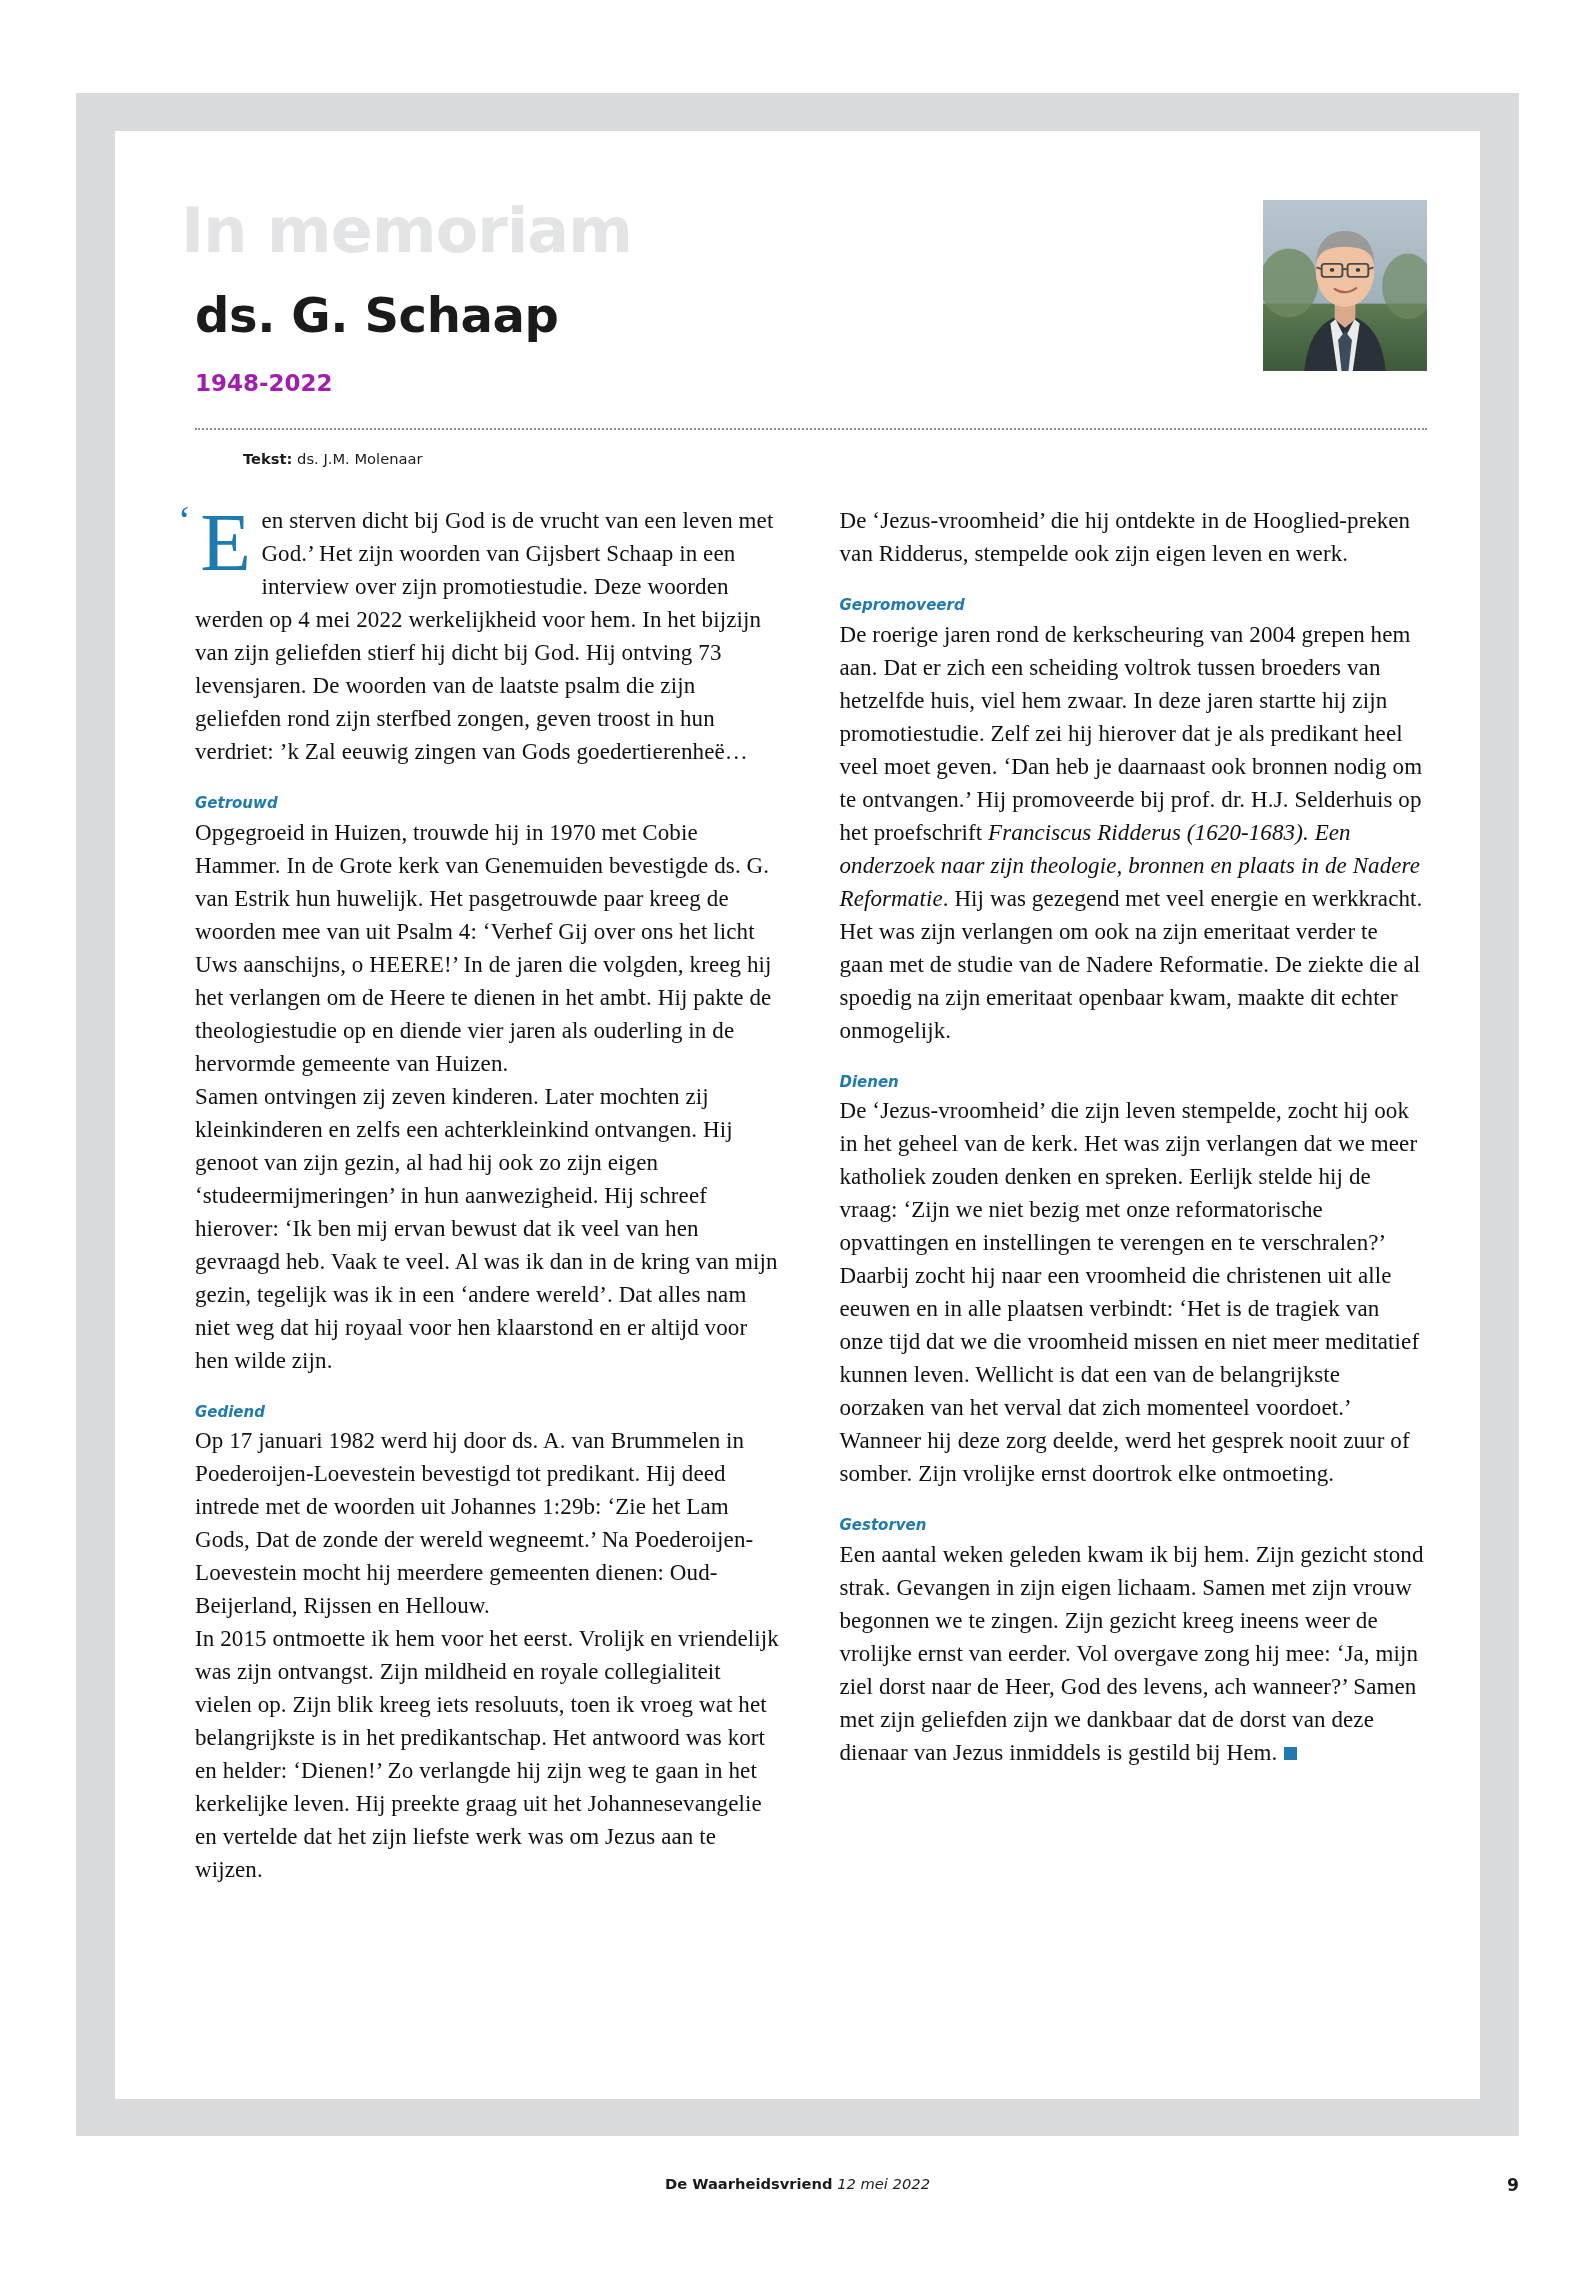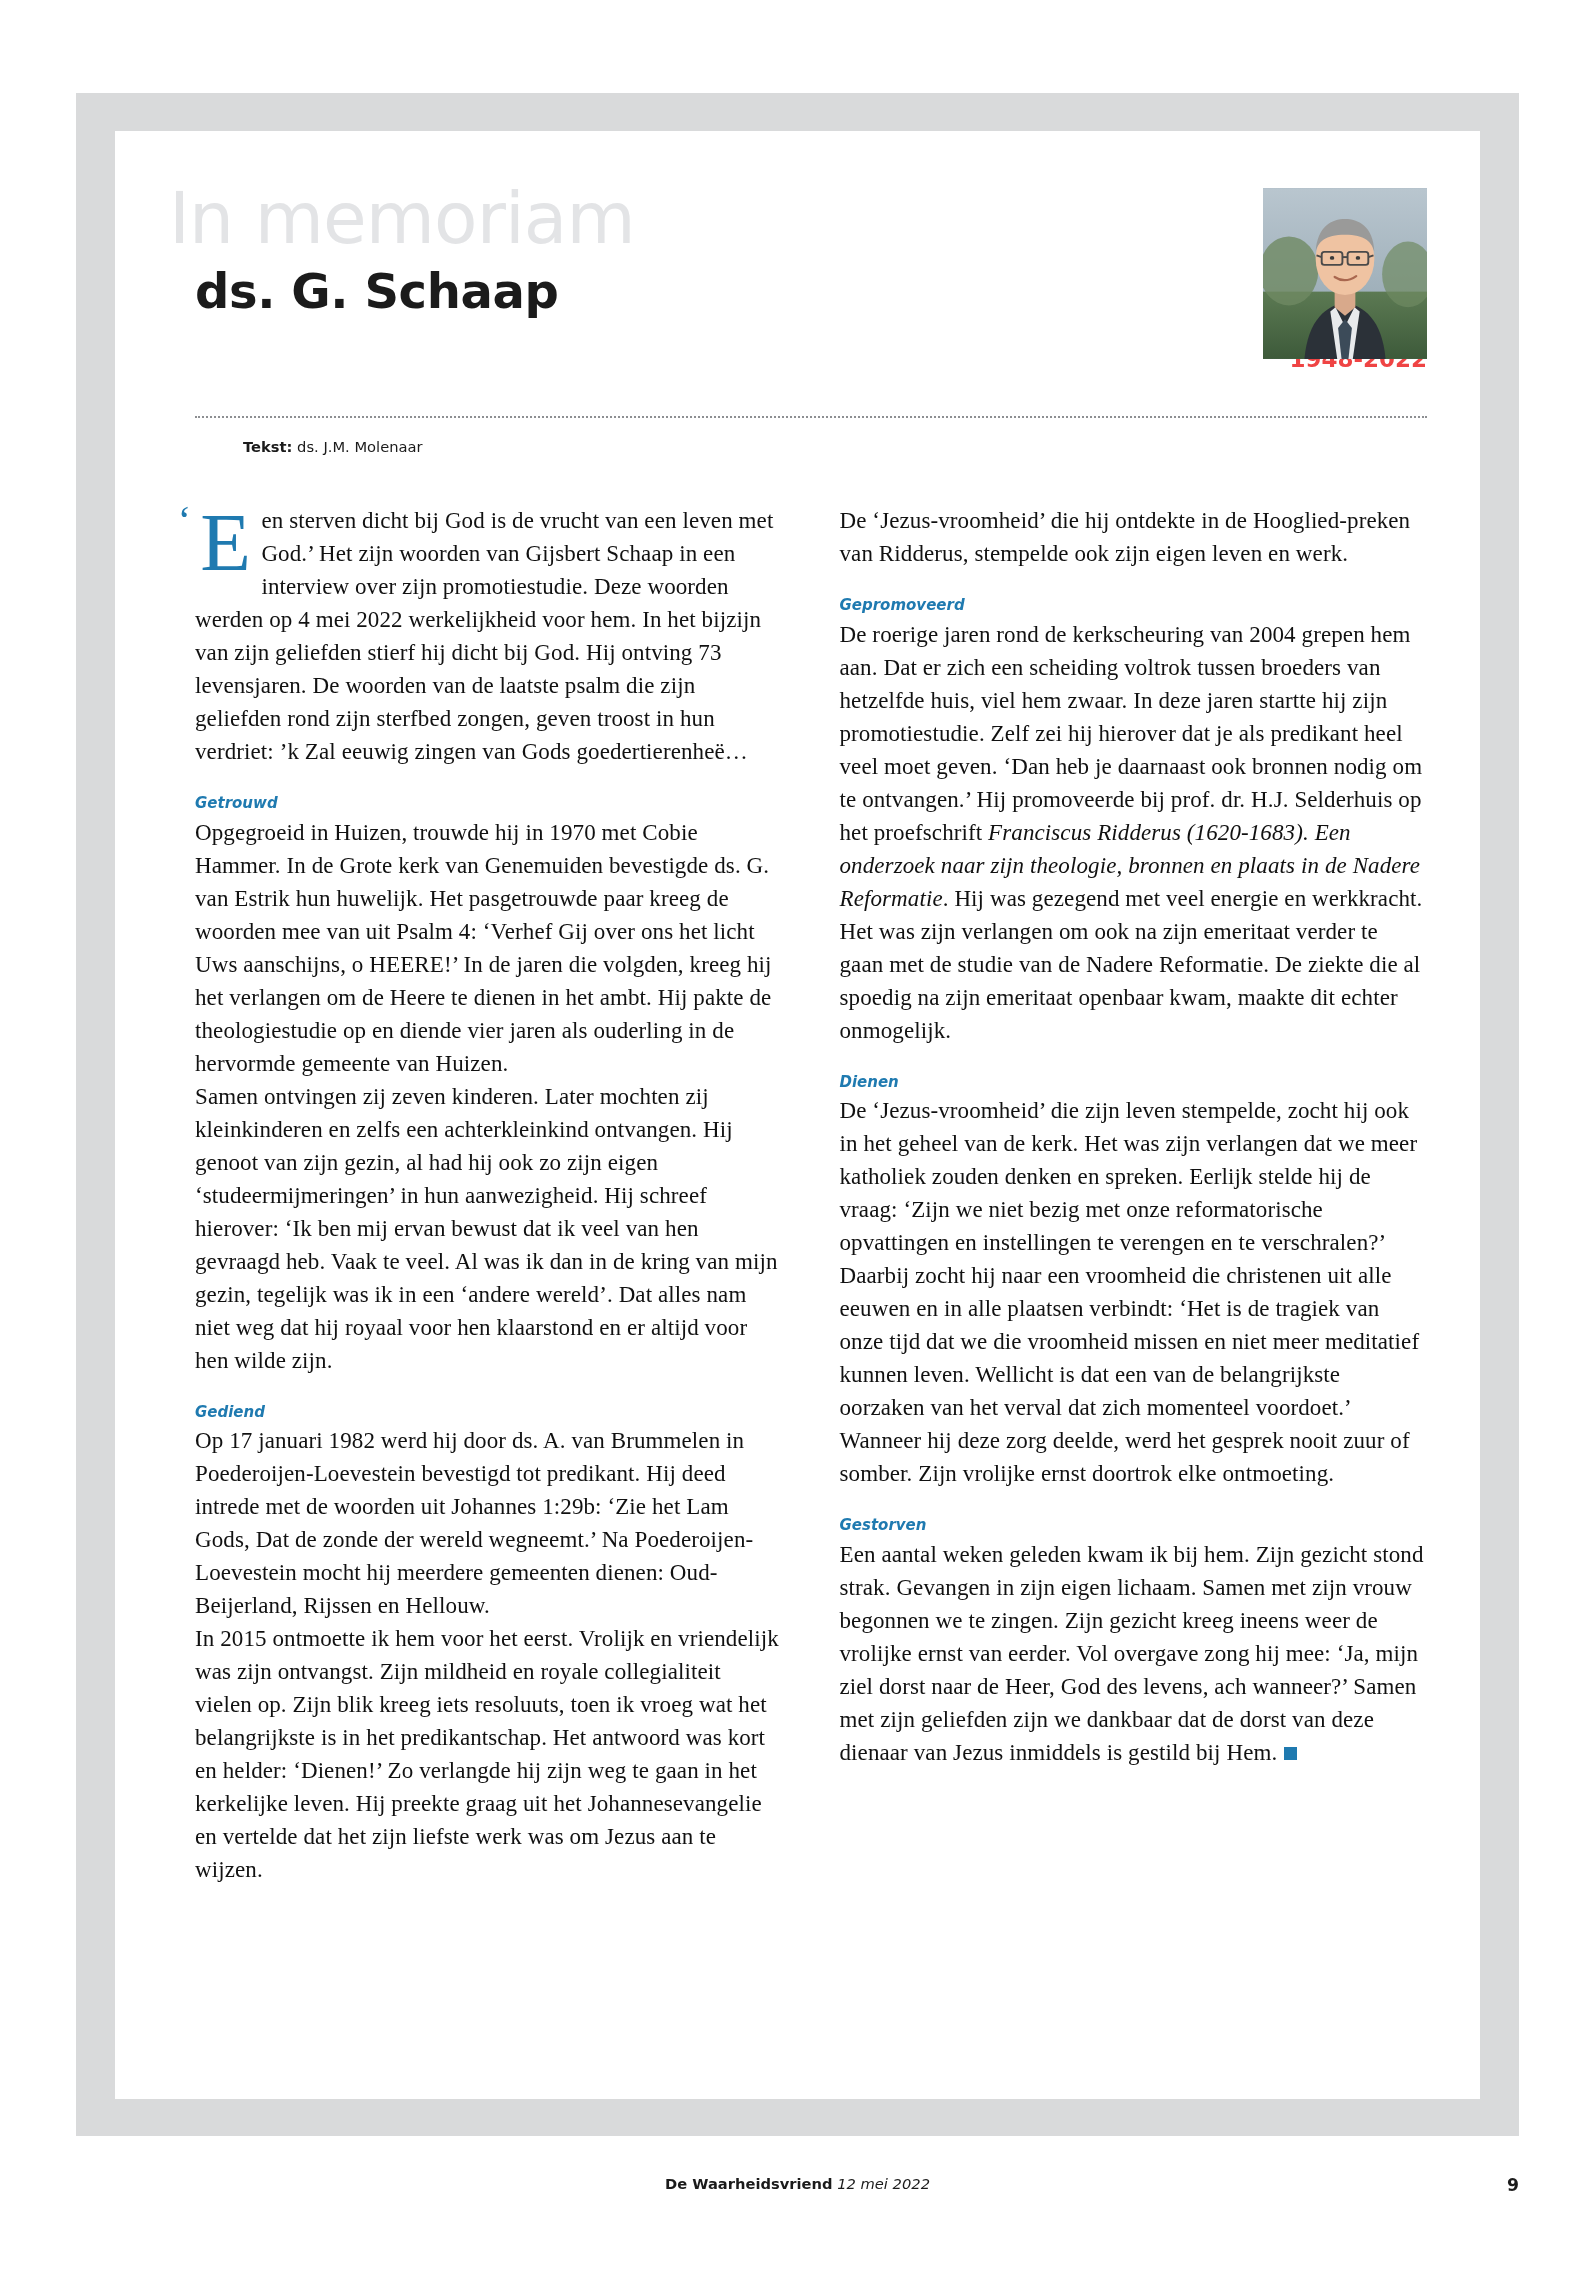--- a/index.html
+++ b/index.html
@@ -46,49 +46,48 @@
     width: 1258px;
     height: 1899px;
   }
   
   .masthead {
     position: relative;
     height: 259px;
   }
   .kicker {
     font-family: "DejaVu Sans", sans-serif;
-    font-weight: normal;
-    font-size: 71px;
+    font-weight: bold;
+    font-size: 62px;
     line-height: 72px;
     color: #e3e4e6;
     letter-spacing: -0.9px;
-    margin: 0;
+    margin: 12px;
     padding-top: 14px;
   }
   .title-name {
     font-family: "DejaVu Sans", sans-serif;
     font-weight: bold;
     font-size: 48px;
     line-height: 48px;
     color: #1b1b1b;
     margin: 0;
     padding-top: 12px;
     padding-left: 26px;
     letter-spacing: -0.4px;
   }
   .years {
     font-family: "DejaVu Sans", sans-serif;
     font-weight: bold;
     font-size: 23px;
-    color: #ef4444;
+    color: #a21caf;
     margin: 0;
     padding-top: 31px;
     padding-left: 26px;
     letter-spacing: 0px;
-    text-align: right;
   }
   .portrait {
     position: absolute;
     right: 0;
     top: 19px;
     width: 164px;
     height: 171px;
     overflow: hidden;
     background: #6e7a86;
   }

